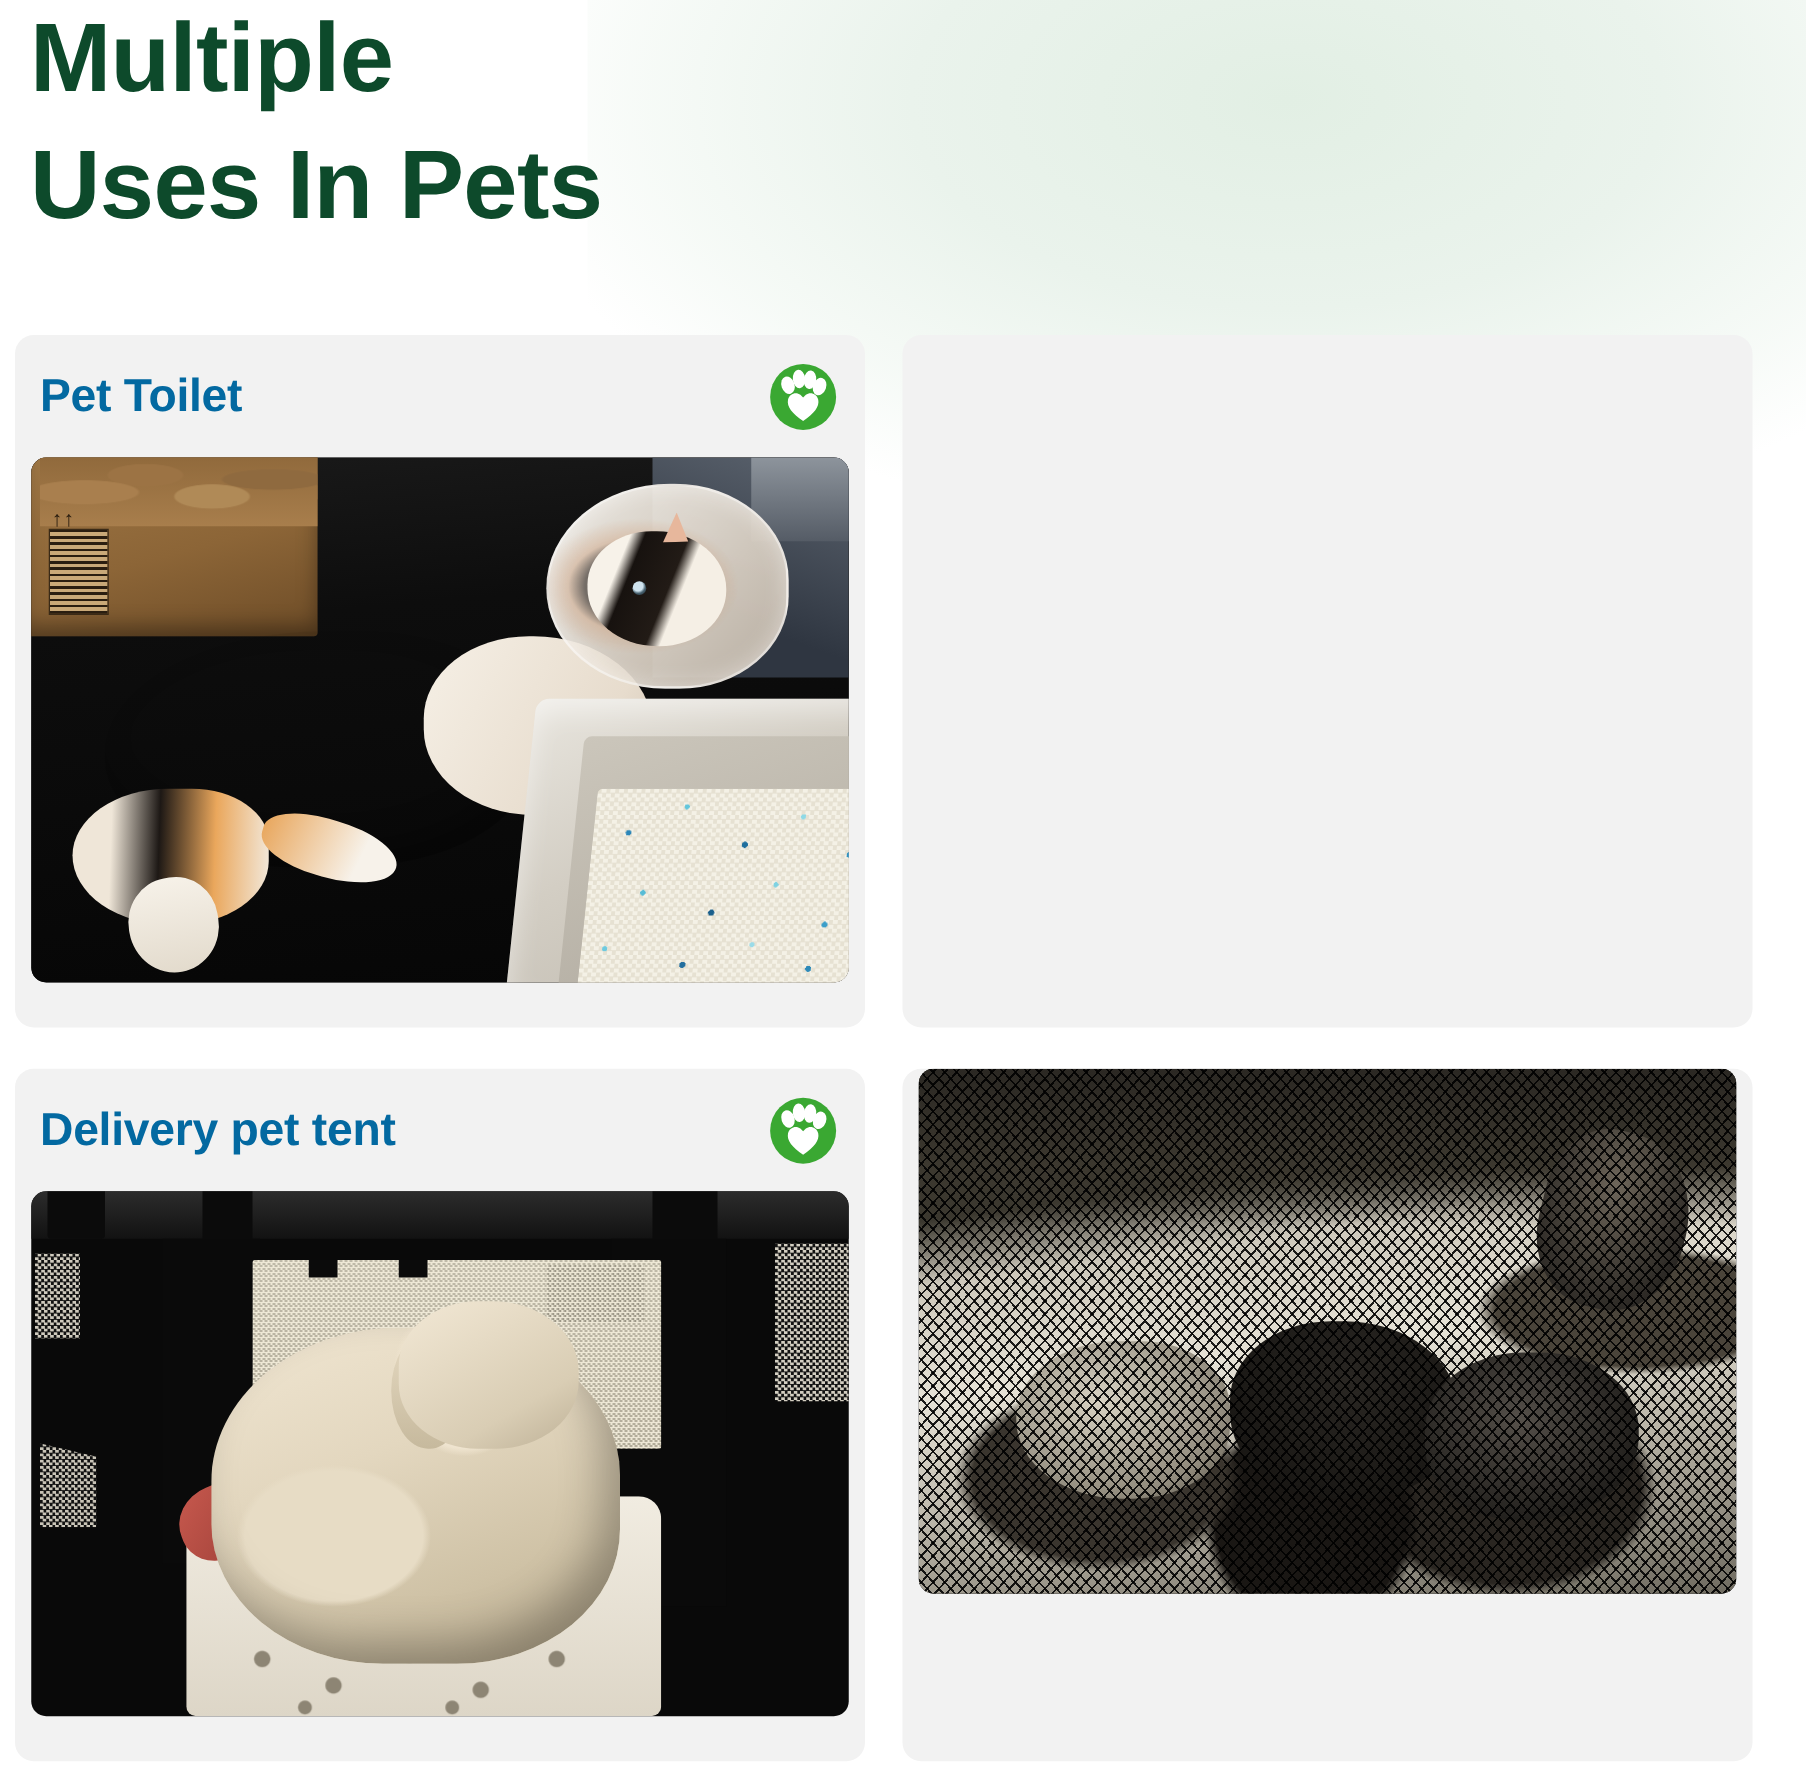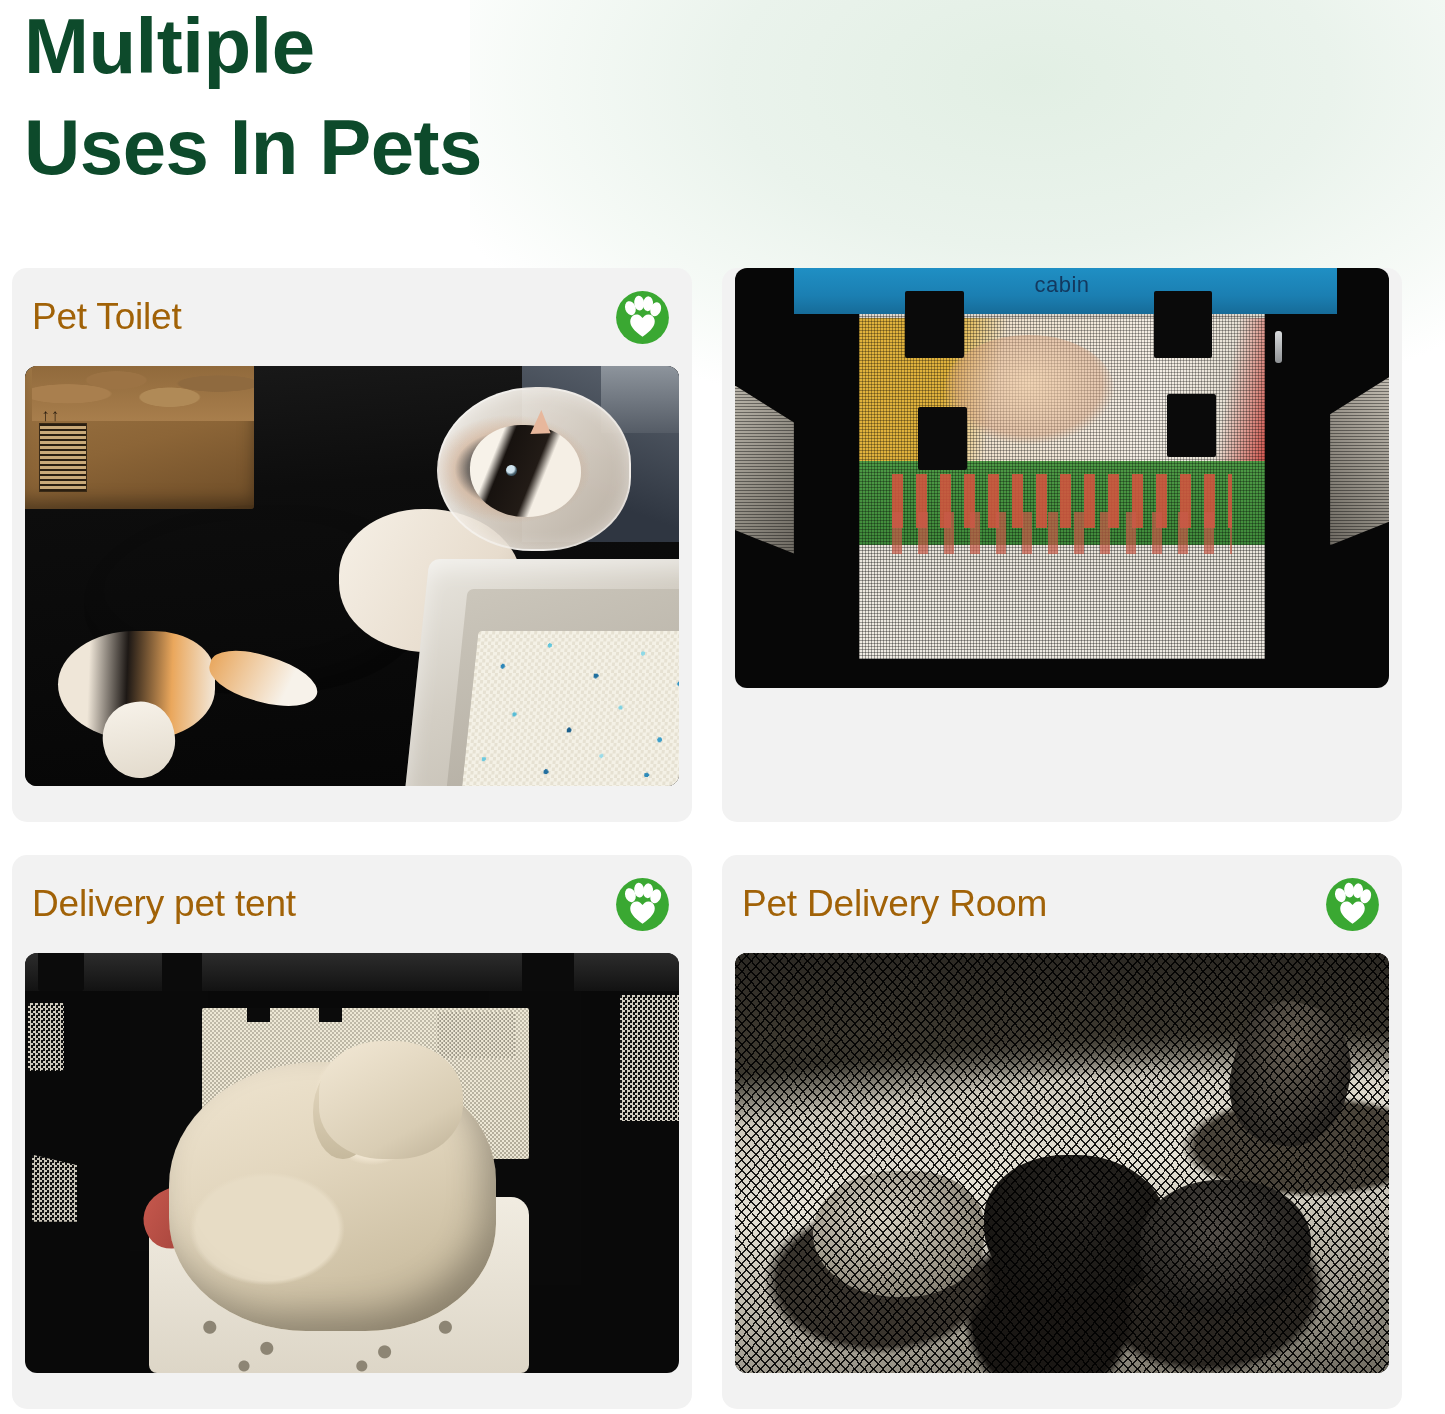--- a/index.html
+++ b/index.html
@@ -43,24 +43,24 @@
     height:554px;
   }
 
   .card-head{
     height:98px;
     display:flex;align-items:center;justify-content:space-between;
     padding:0 22px 0 20px;
     box-sizing:border-box;
   }
   .card-title{
-    color:#a16207;
+    color:#0369a1;
     font-size:37px;
     line-height:1.05;
-    font-weight:normal;
+    font-weight:bold;
     letter-spacing:-0.2px;
     white-space:nowrap;
   }
   .card--wide .card-title{font-size:36px;}
 
   .paw{
     width:55px;height:55px;flex:0 0 55px;
     display:block;
   }
 
@@ -320,37 +320,20 @@
         <div class="lbox-in"></div>
         <div class="litter"></div>
       <div class="cone"></div>
         <div class="head"></div>
         <div class="ear"></div>
         <div class="eye"></div>
     </div>
   </div>
 
   <div class="card card--wide">
-    <div class="photo p2">
-      <div class="band"></div>
-      <div class="brand">cabin</div>
-      <div class="win"></div>
-      <div class="blanket"></div>
-        <div class="face"></div>
-      <div class="grn"></div>
-        <div class="blocks"></div>
-        <div class="blocks2"></div>
-      <div class="v v1"></div>
-        <div class="v v2"></div>
-        <div class="v v3"></div>
-        <div class="v v4"></div>
-      <div class="zip"></div>
-        <div class="sideL"></div>
-        <div class="sideR"></div>
-    </div>
   </div>
 
   <div class="card">
     <div class="card-head">
       <div class="card-title">Delivery pet tent</div>
       <svg class="paw" viewBox="0 0 100 100">
         <circle cx="50" cy="50" r="48" fill="#3aa832"></circle>
         <ellipse cx="28" cy="33" rx="9.5" ry="13" fill="#ffffff" transform="rotate(-18 28 33)"></ellipse>
         <ellipse cx="44" cy="24" rx="9" ry="13.5" fill="#ffffff" transform="rotate(-6 44 24)"></ellipse>
         <ellipse cx="60" cy="25" rx="9" ry="13.5" fill="#ffffff" transform="rotate(7 60 25)"></ellipse>
@@ -374,31 +357,20 @@
         <div class="winR"></div>
       <div class="cushion"></div>
       <div class="redtoy"></div>
       <div class="dog"></div>
         <div class="dog-ear"></div>
         <div class="dog-head"></div>
     </div>
   </div>
 
   <div class="card">
-    <div class="card-head">
-      <div class="card-title">Pet Delivery Room</div>
-      <svg class="paw" viewBox="0 0 100 100">
-        <circle cx="50" cy="50" r="48" fill="#3aa832"></circle>
-        <ellipse cx="28" cy="33" rx="9.5" ry="13" fill="#ffffff" transform="rotate(-18 28 33)"></ellipse>
-        <ellipse cx="44" cy="24" rx="9" ry="13.5" fill="#ffffff" transform="rotate(-6 44 24)"></ellipse>
-        <ellipse cx="60" cy="25" rx="9" ry="13.5" fill="#ffffff" transform="rotate(7 60 25)"></ellipse>
-        <ellipse cx="74" cy="35" rx="9.5" ry="13" fill="#ffffff" transform="rotate(20 74 35)"></ellipse>
-        <path d="M50 85 C34 74 26 64 28 54 C30 45 40 42 46 47 L50 51 L54 47 C60 42 70 45 72 54 C74 64 66 74 50 85 Z" fill="#ffffff"></path>
-      </svg>
-    </div>
     <div class="photo p4">
       <div class="bg"></div>
         <div class="dark-top"></div>
       <div class="pupD"></div>
         <div class="pupA"></div>
         <div class="pupB"></div>
         <div class="pupC"></div>
       <div class="mesh"></div>
     </div>
   </div>

